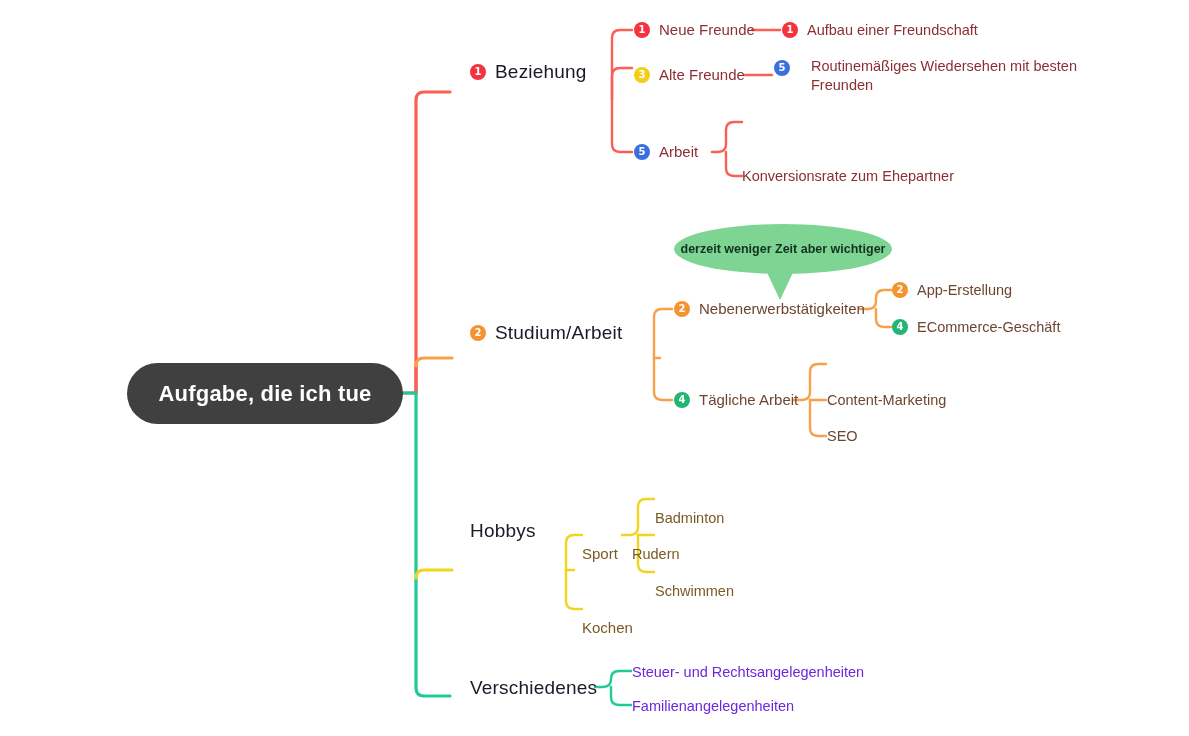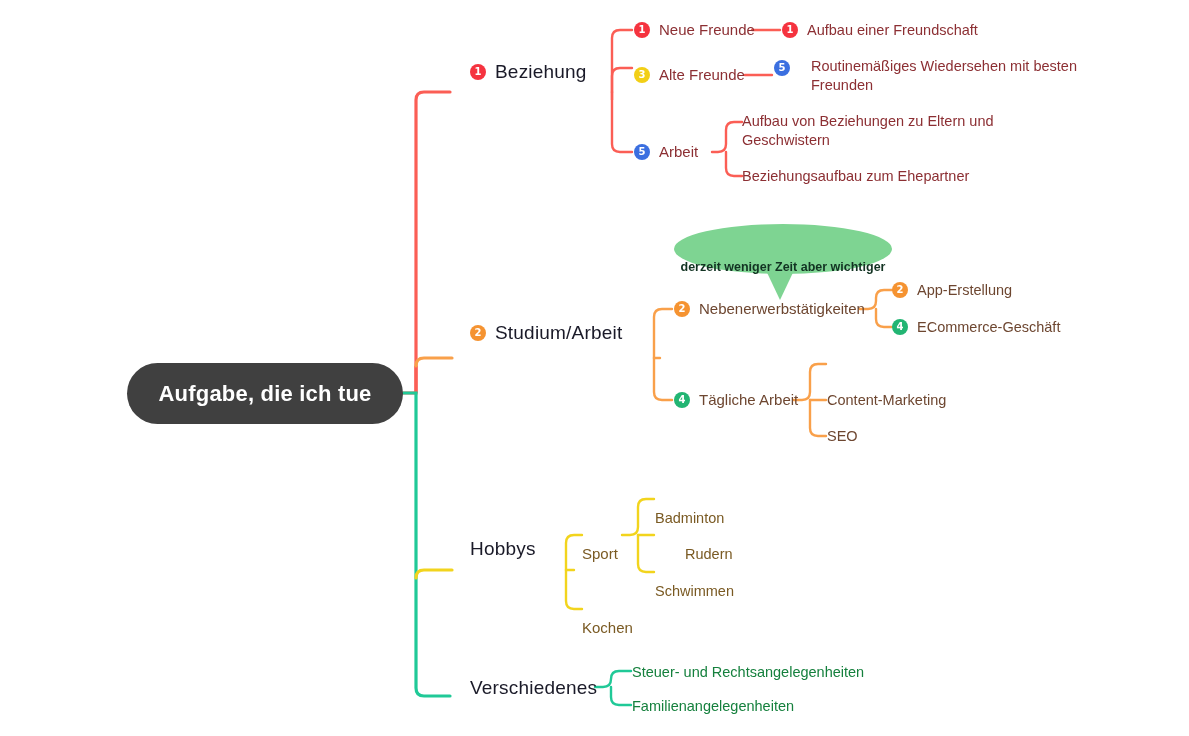--- a/index.html
+++ b/index.html
@@ -69,37 +69,37 @@
   
   .lvl1 { font-size: 19px; color: #1a1a28; letter-spacing: .2px; }
   
   .lvl2 { font-size: 15px; }
   
   .lvl3 { font-size: 14.5px; }
 
   .c-red    { color: #8c2f33; }
   .c-orange { color: #6d4630; }
   .c-brown  { color: #7a5a23; margin-top: 18px; }
-  .c-green  { color: #15803d; }
+  .c-green  { color: #6d28d9; }
   .c-dark   { color: #1a1a28; }
 
   .wrap2 { white-space: normal; width: 268px; line-height: 1.32; margin-left: 12px; }
   .wrap2b { white-space: normal; width: 258px; line-height: 1.32; }
 
   
   #bubble {
     position: absolute;
     left: 674px;
     top: 224px;
     width: 218px;
     height: 50px;
     background: #7ed492;
     border-radius: 50%;
     display: flex;
-    align-items: flex-end;
+    align-items: center;
     justify-content: center;
     color: #123322;
     font-size: 12.5px;
     font-weight: bold;
   }
   #bubble-tail {
     position: absolute;
     left: 762px;
     top: 262px;
     width: 0;
@@ -185,25 +185,22 @@
   </div>
   <div class="node lvl3 c-red" style="left:774px; top:57px; align-items:flex-start;">
     <span class="badge b-blue" style="margin-top:3px;">5</span>
     <span class="wrap2">Routinemäßiges Wiedersehen mit besten Freunden</span>
   </div>
 
   <div class="node lvl2 c-red" style="left:634px; top:143px;">
     <span class="badge b-blue">5</span>
     <span>Arbeit</span>
   </div>
-  <div class="node lvl3 c-red" style="left:742px; top:112px; align-items:flex-start;">
-    <span class="wrap2b">Aufbau von Beziehungen zu Eltern und Geschwistern</span>
-  </div>
   <div class="node lvl3 c-red" style="left:742px; top:167px;">
-    <span>Beziehungsaufbau zum Ehepartner</span>
+    <span>Konversionsrate zum Ehepartner</span>
   </div>
 
   <div id="bubble-tail"></div>
   <div id="bubble">
     <span>derzeit weniger Zeit aber wichtiger</span>
   </div>
 
   <div class="node lvl1 c-dark" style="left:470px; top:321px;">
     <span class="badge b-orange">2</span>
     <span>Studium/Arbeit</span>
@@ -226,31 +223,31 @@
     <span class="badge b-green">4</span>
     <span>Tägliche Arbeit</span>
   </div>
   <div class="node lvl3 c-orange" style="left:827px; top:391px;">
     <span>Content-Marketing</span>
   </div>
   <div class="node lvl3 c-orange" style="left:827px; top:427px;">
     <span>SEO</span>
   </div>
 
-  <div class="node lvl1 c-dark" style="left:470px; top:537px;">
+  <div class="node lvl1 c-dark" style="left:470px; top:519px;">
     <span>Hobbys</span>
   </div>
 
   <div class="node lvl2 c-brown" style="left:582px; top:527px;">
     <span>Sport</span>
   </div>
   <div class="node lvl3 c-brown" style="left:655px; top:491px;">
     <span>Badminton</span>
   </div>
-  <div class="node lvl3 c-brown" style="left:685px; top:527px;">
+  <div class="node lvl3 c-brown" style="left:632px; top:527px;">
     <span>Rudern</span>
   </div>
   <div class="node lvl3 c-brown" style="left:655px; top:564px;justify-content:flex-end;">
     <span>Schwimmen</span>
   </div>
   <div class="node lvl2 c-brown" style="left:582px; top:601px;">
     <span>Kochen</span>
   </div>
 
   <div class="node lvl1 c-dark" style="left:470px; top:676px;">

